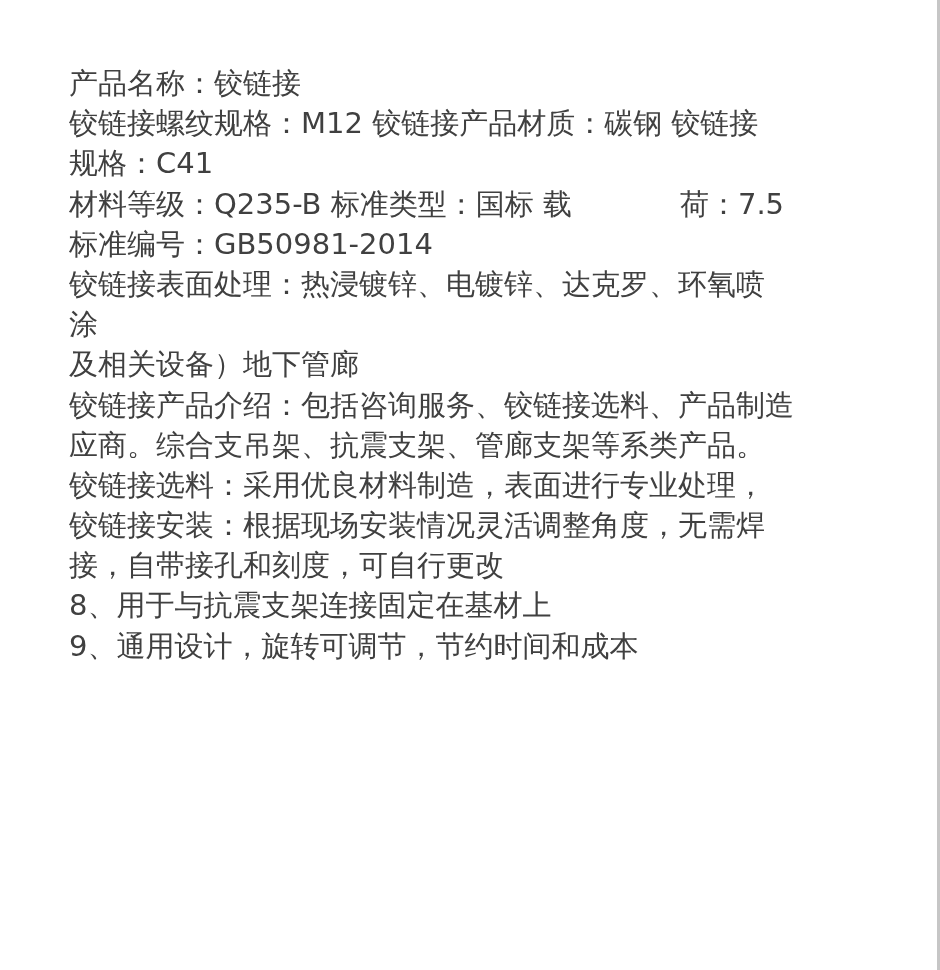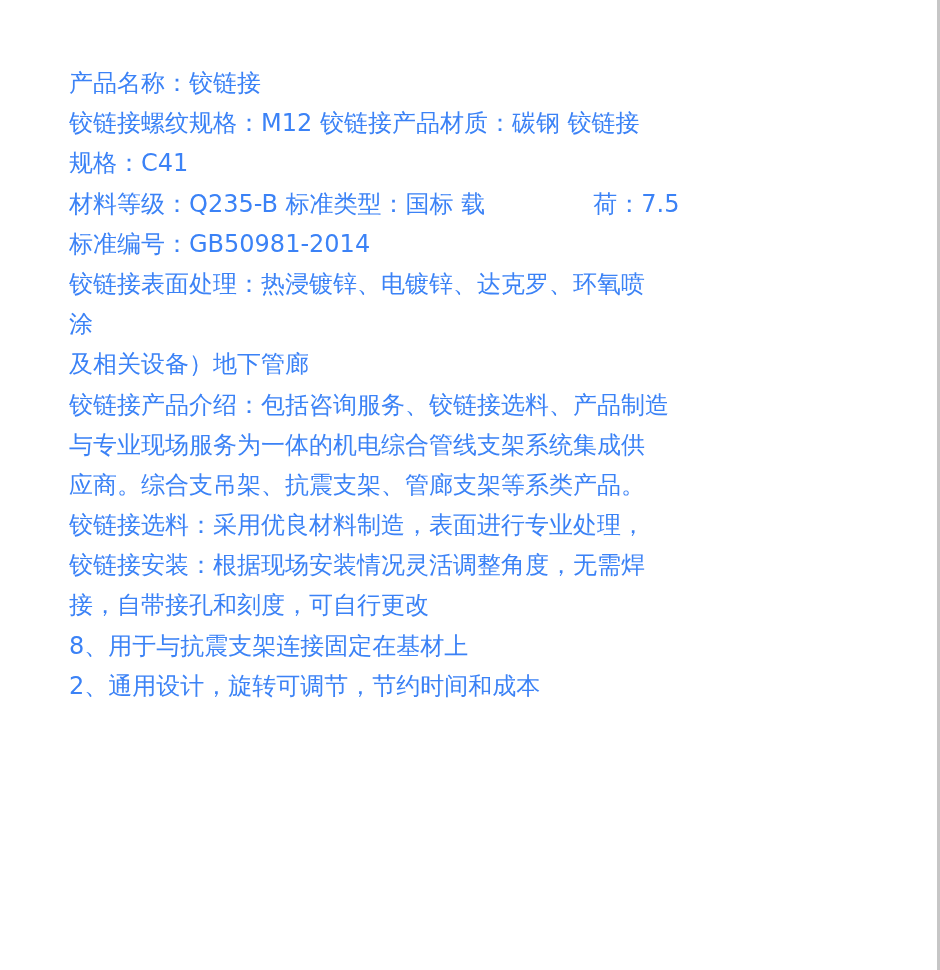--- a/index.html
+++ b/index.html
@@ -27,23 +27,23 @@
     top: 0;
     width: 3px;
     height: 970px;
     background: #c6c6c6;
   }
   .content {
     position: absolute;
     left: 69px;
     top: 63px;
     width: 830px;
-    color: #3b82f6;
+    color: #404040;
     font-family: "DejaVu Sans", "Liberation Sans", sans-serif;
-    font-size: 24px;
+    font-size: 29px;
     line-height: 40.2px;
   }
   .line {
     display: block;
     white-space: pre;
     height: 40.2px;
   }
   .gap {
     display: inline-block;
     width: 108px;
@@ -56,22 +56,21 @@
   <div class="content">
     <span class="line">产品名称：铰链接</span>
     <span class="line">铰链接螺纹规格：M12 铰链接产品材质：碳钢 铰链接</span>
     <span class="line">规格：C41</span>
     <span class="line"><span>材料等级：Q235-B 标准类型：国标 载</span><span class="gap"></span><span>荷：7.5</span></span>
     <span class="line">标准编号：GB50981-2014</span>
     <span class="line">铰链接表面处理：热浸镀锌、电镀锌、达克罗、环氧喷</span>
     <span class="line">涂</span>
     <span class="line">及相关设备）地下管廊</span>
     <span class="line">铰链接产品介绍：包括咨询服务、铰链接选料、产品制造</span>
-    <span class="line">与专业现场服务为一体的机电综合管线支架系统集成供</span>
     <span class="line">应商。综合支吊架、抗震支架、管廊支架等系类产品。</span>
     <span class="line">铰链接选料：采用优良材料制造，表面进行专业处理，</span>
     <span class="line">铰链接安装：根据现场安装情况灵活调整角度，无需焊</span>
     <span class="line">接，自带接孔和刻度，可自行更改</span>
     <span class="line">8、用于与抗震支架连接固定在基材上</span>
-    <span class="line">2、通用设计，旋转可调节，节约时间和成本</span>
+    <span class="line">9、通用设计，旋转可调节，节约时间和成本</span>
   </div>
 </div>
 <div class="right-border"></div>
 
 </body></html>

